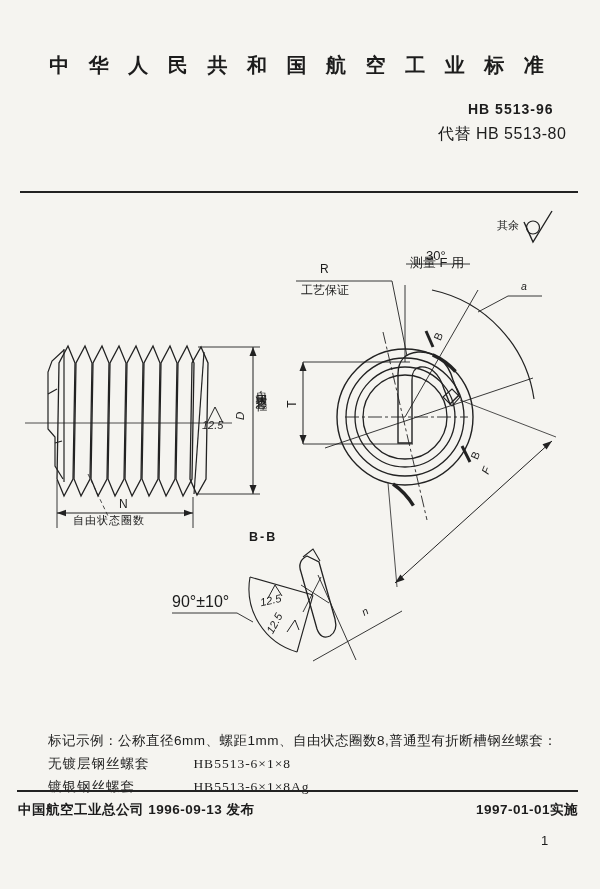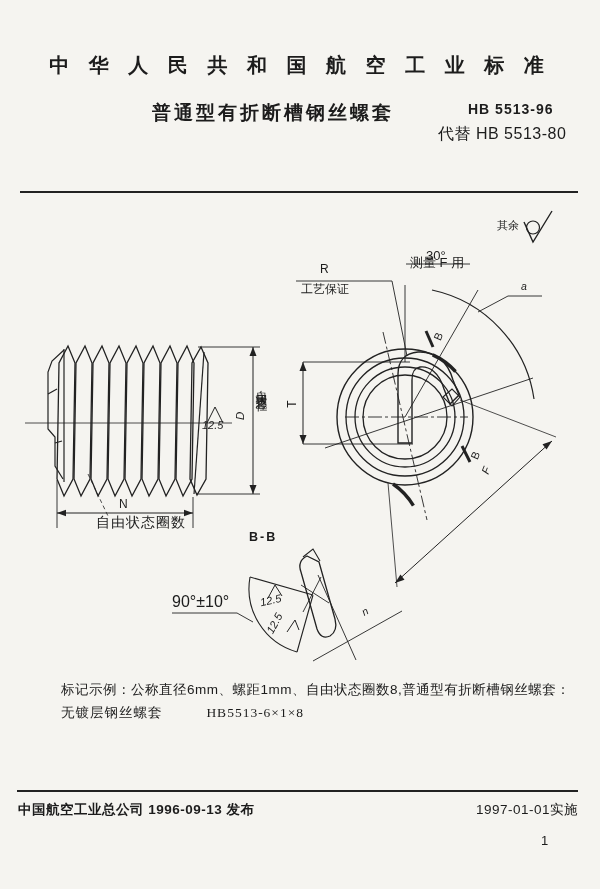--- a/index.html
+++ b/index.html
@@ -12,56 +12,55 @@
   .doc-title{top:52px;left:20px;width:560px;text-align:center;font-size:20px;font-weight:700;letter-spacing:7px;}
   .doc-subtitle{top:100px;left:152px;font-size:19px;font-weight:700;letter-spacing:3px;}
   .std-no{top:101px;left:468px;font-size:14px;font-weight:700;letter-spacing:1px;}
   .supersede{top:124px;left:438px;font-size:16px;letter-spacing:.5px;}
   .rule{position:absolute;background:#222;height:2px;}
   .rule-top{top:191px;left:20px;width:558px;}
   .rule-bottom{top:790px;left:17px;width:561px;}
   .lbl{position:absolute;font-size:13px;line-height:1;white-space:nowrap;}
   .lbl-rest{top:220px;left:489px;font-size:11px;margin-left:8px;}
   .lbl-r{top:263px;left:320px;font-size:12px;}
-  .lbl-rnote{top:284px;left:301px;font-size:12px;font-family:Liberation Mono, monospace;}
+  .lbl-rnote{top:284px;left:301px;font-size:12px;}
   .lbl-30{top:249px;left:426px;}
   .lbl-measure{top:256px;left:410px;}
   .lbl-a{top:281px;left:521px;font-size:10.5px;font-style:italic;}
   .lbl-b-top{top:331px;left:435px;transform:rotate(-68deg);font-size:11px;}
   .lbl-b-bot{top:450px;left:472px;transform:rotate(-68deg);font-size:11px;}
   .lbl-f{top:465px;left:483px;transform:rotate(-68deg);font-size:11px;font-style:italic;}
   .lbl-t{top:398px;left:288px;transform:rotate(-90deg);font-size:12px;}
   .lbl-d{top:410px;left:237px;transform:rotate(-90deg);font-size:11.5px;font-style:italic;}
   .lbl-dia-note{top:381px;left:255px;writing-mode:vertical-rl;font-size:11.5px;letter-spacing:2px;}
   .lbl-N{top:498px;left:119px;font-size:12px;}
-  .lbl-coils{top:515px;left:96px;font-size:14px;letter-spacing:1px;}
+  .lbl-coils{top:515px;left:73px;font-size:11px;letter-spacing:1px;}
   .lbl-rough-side{top:420px;left:202px;font-size:11px;font-style:italic;}
   .lbl-section{top:531px;left:249px;font-size:12.5px;letter-spacing:2px;font-weight:bold;}
   .lbl-90{top:594px;left:172px;font-size:16px;}
   .lbl-rough1{top:595px;left:260px;transform:rotate(-12deg);font-size:11px;font-style:italic;}
   .lbl-rough2{top:618px;left:264px;transform:rotate(-62deg);font-size:11px;font-style:italic;}
   .lbl-n{top:606px;left:362px;transform:rotate(-30deg);font-size:10.5px;font-style:italic;}
-  .marking{position:absolute;top:683px;left:48px;font-size:13.5px;line-height:1;margin-left:13px;}
+  .marking{position:absolute;top:734px;left:48px;font-size:13.5px;line-height:1;}
   .marking .example{margin-bottom:9px;letter-spacing:.5px;}
   .marking .row{margin-top:9px;height:14px;font-family:Liberation Serif, serif;}
   .marking .row .name{display:inline-block;width:142px;letter-spacing:1px;}
   .marking .row .desig{display:inline-block;letter-spacing:1px;}
   .footer-left{top:801px;left:18px;font-size:13.5px;font-weight:700;letter-spacing:.5px;text-align:center;}
-  .footer-right{top:801px;right:22px;font-size:13.5px;font-weight:400;letter-spacing:.5px;}
+  .footer-right{top:801px;right:22px;font-size:13.5px;font-weight:700;letter-spacing:.5px;}
   .page-no{top:833px;left:541px;font-size:13px;}
   svg{position:absolute;top:0;left:0;}
   .ink{stroke:#222;fill:none;}
 </style>
 </head>
 <body>
 
 <div class="page">
 
   <div class="abs doc-title">中 华 人 民 共 和 国 航 空 工 业 标 准</div>
-  <div class="abs doc-subtitle">普通型有折断槽钢丝螺套</div>
   <div class="abs std-no">HB 5513-96</div>
   <div class="abs supersede">代替 HB 5513-80</div>
   <div class="rule rule-top"></div>
 
   <svg width="600" height="700" viewBox="0 0 600 700">
 
     <g>
 
       <g class="ink" stroke-width="1.3" fill="#f5f4f0">
         <path d="M68,346 L75,363 L73,479 L64,496 L57,479 L59,363 Z"></path>
@@ -189,20 +188,24 @@
   <div class="lbl lbl-rough1">12.5</div>
   <div class="lbl lbl-rough2">12.5</div>
   <div class="lbl lbl-n">n</div>
 
   <div class="marking">
     <div class="example">标记示例：公称直径6mm、螺距1mm、自由状态圈数8,普通型有折断槽钢丝螺套：</div>
     <div class="row">
       <span class="name">无镀层钢丝螺套</span>
       <span class="desig">HB5513-6×1×8</span>
     </div>
+    <div class="row">
+      <span class="name">镀银钢丝螺套</span>
+      <span class="desig">HB5513-6×1×8Ag</span>
+    </div>
   </div>
 
   <div class="rule rule-bottom"></div>
   <div class="abs footer-left">
     <span>中国航空工业总公司</span>
     <span>1996-09-13 发布</span>
   </div>
   <div class="abs footer-right">1997-01-01实施</div>
   <div class="abs page-no">1</div>
 

